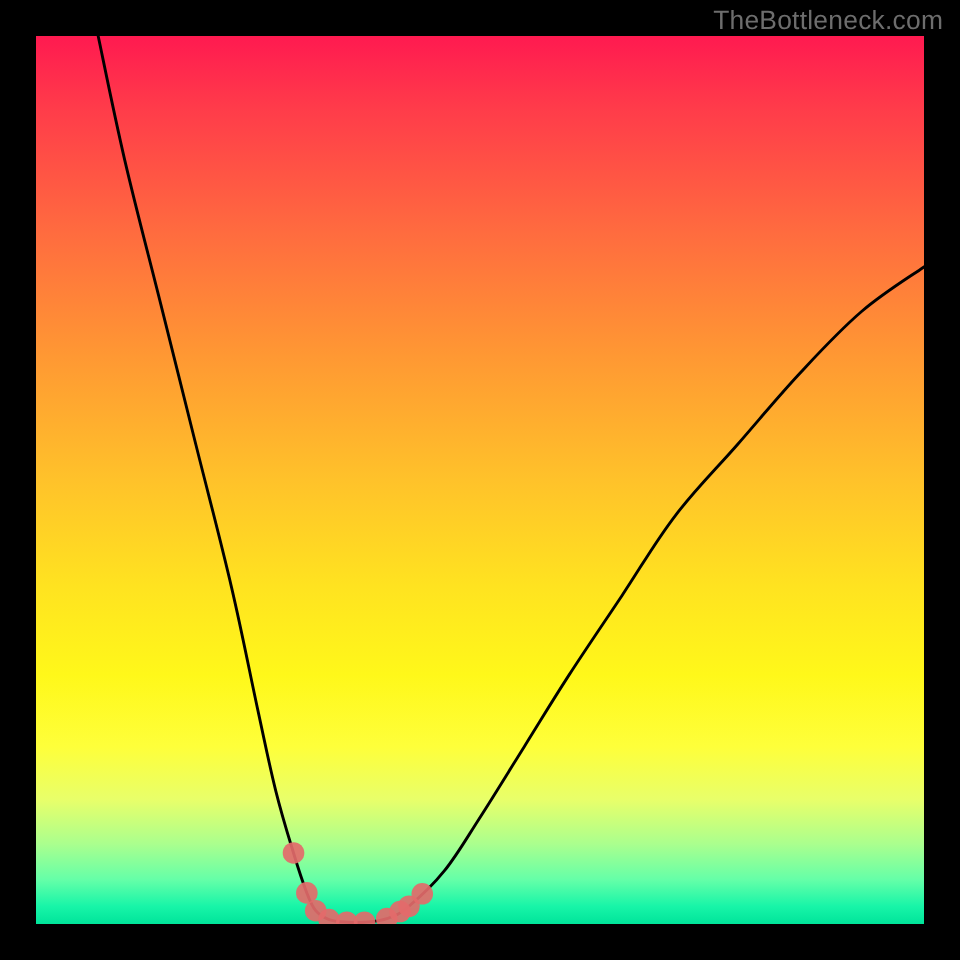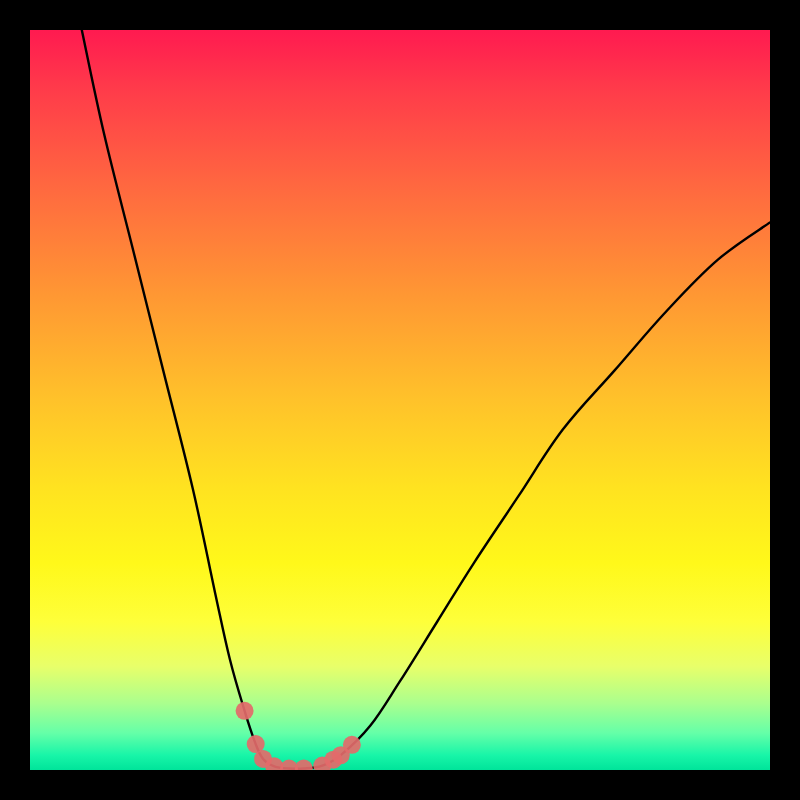--- a/index.html
+++ b/index.html
@@ -60,20 +60,21 @@
     position: absolute;
     inset: 0;
     width: 100%;
     height: 100%;
   }
 </style>
 </head>
 <body>
 
 <div class="outer">
+  <div class="watermark">TheBottleneck.com</div>
   <div class="plot-box">
     <div class="gradient"></div>
     <svg class="curve" viewBox="0 0 740 740" preserveAspectRatio="none">
       <path id="curve-path" fill="none" stroke="#000" stroke-width="2.4" stroke-linejoin="round" stroke-linecap="round" d="M 51.80 0.00 C 55.80 18.65, 64.68 63.64, 74.00 103.60 C 83.32 143.56, 92.94 179.38, 103.60 222.00 C 114.26 264.62, 122.54 297.78, 133.20 340.40 C 143.86 383.02, 153.48 418.84, 162.80 458.80 C 172.12 498.76, 178.34 531.76, 185.00 562.40 C 191.66 593.04, 194.47 607.69, 199.80 629.00 C 205.13 650.31, 209.94 665.48, 214.60 680.80 C 219.26 696.12, 222.37 705.44, 225.70 714.10 C 229.03 722.76, 229.77 724.90, 233.10 728.90 C 236.43 732.90, 239.54 734.57, 244.20 736.30 C 248.86 738.03, 253.67 738.12, 259.00 738.52 C 264.33 738.92, 267.81 739.05, 273.80 738.52 C 279.79 737.99, 285.64 737.96, 292.30 735.56 C 298.96 733.16, 302.14 732.39, 310.80 725.20 C 319.46 718.01, 329.74 708.92, 340.40 695.60 C 351.06 682.28, 358.01 669.85, 370.00 651.20 C 381.99 632.55, 393.68 613.31, 407.00 592.00 C 420.32 570.69, 429.35 555.44, 444.00 532.80 C 458.65 510.16, 472.42 490.18, 488.40 466.20 C 504.38 442.22, 515.48 422.24, 532.80 399.60 C 550.12 376.96, 565.95 361.71, 584.60 340.40 C 603.25 319.09, 617.75 301.18, 636.40 281.20 C 655.05 261.22, 669.55 245.38, 688.20 229.40 C 706.85 213.42, 730.68 199.06, 740.00 192.40"></path>
       <g id="marker-group">
           <circle cx="214.60" cy="680.80" r="9" fill="#e36a6a" fill-opacity="0.92"></circle>
           <circle cx="225.70" cy="714.10" r="9" fill="#e36a6a" fill-opacity="0.92"></circle>
           <circle cx="233.10" cy="728.90" r="9" fill="#e36a6a" fill-opacity="0.92"></circle>
           <circle cx="244.20" cy="736.30" r="9" fill="#e36a6a" fill-opacity="0.92"></circle>
           <circle cx="259.00" cy="738.52" r="9" fill="#e36a6a" fill-opacity="0.92"></circle>

